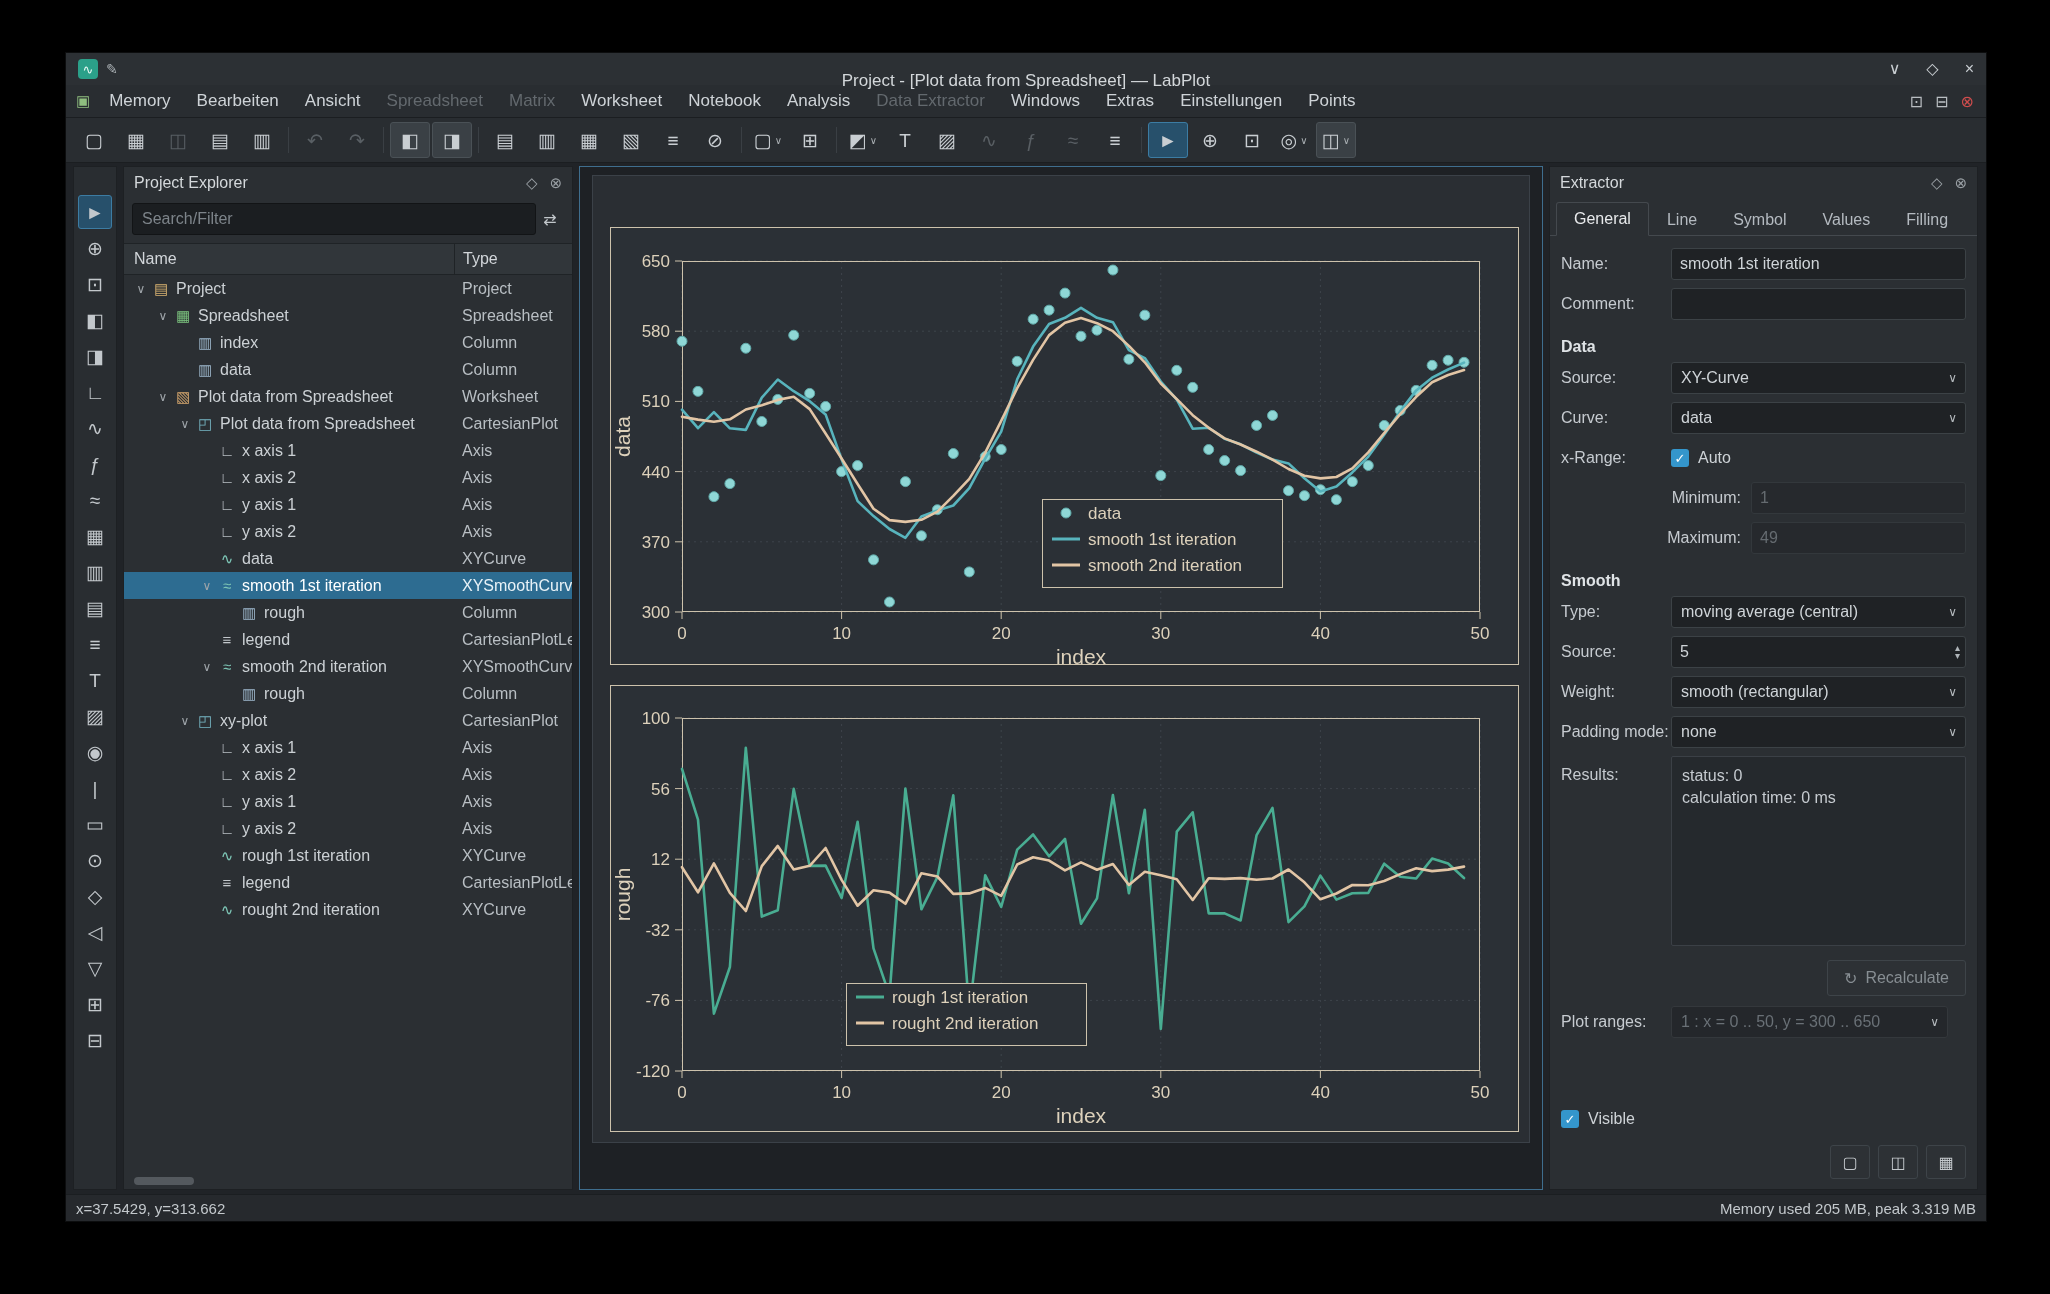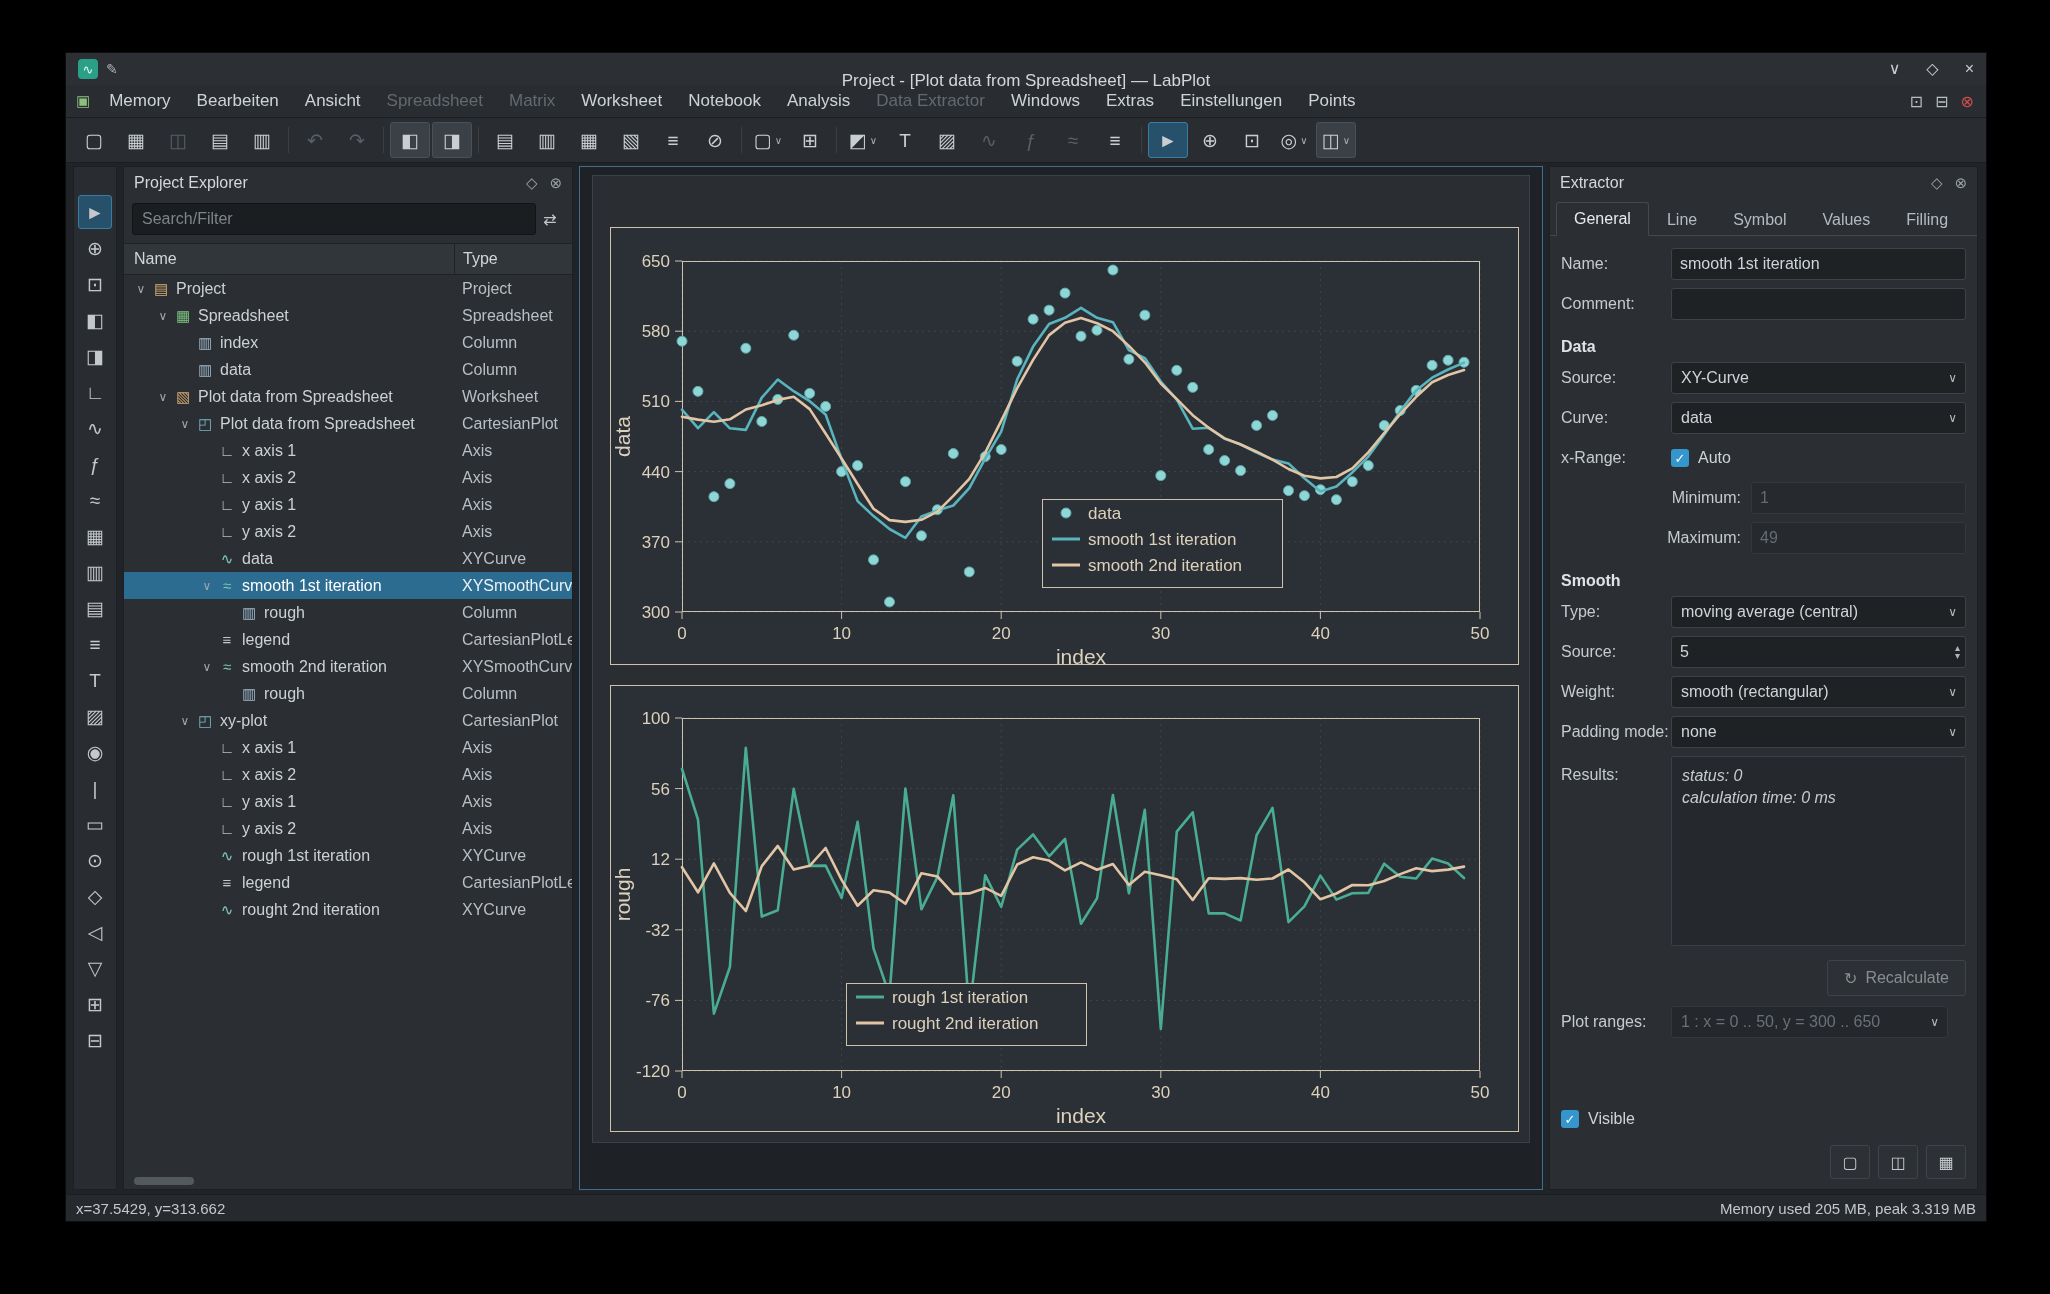--- a/index.html
+++ b/index.html
@@ -124,21 +124,21 @@
     justify-content:center;flex:none;}
   .checkbox span{color:#fff;font-size:13px;line-height:1;}
   .cb-label{font-size:16px;color:#ced3d7;margin-left:9px;}
   .spin{flex:1;position:relative;display:flex;min-width:0;}
   .spin .tinput{padding-right:24px;}
   .spin-btns{position:absolute;right:6px;top:2px;bottom:2px;display:flex;flex-direction:column;
     justify-content:center;line-height:0.8;}
   .spin-btns span{font-size:10px;color:#aeb4b8;}
   .results-box{flex:1;height:190px;background:#25292d;border:1px solid #3b4046;border-radius:2px;
     padding:8px 10px;box-sizing:border-box;}
-  .results-box div{font-size:16px;color:#c6cbd0;line-height:1.35;font-style:italic;}
+  .results-box div{font-size:16px;color:#c6cbd0;line-height:1.35;}
   .recalc-row{display:flex;justify-content:flex-end;margin:10px 11px 6px 11px;}
   .recalc-btn{display:flex;align-items:center;gap:8px;height:34px;padding:0 16px;background:#2d3135;
     border:1px solid #3e4449;border-radius:3px;color:#878e93;font-size:16px;}
   .dock-bottom{margin-top:auto;}
   .footer-row{display:flex;justify-content:flex-end;gap:8px;margin:10px 11px 0 11px;}
   .foot-btn{width:38px;height:32px;background:#2d3135;border:1px solid #3e4449;border-radius:3px;
     display:flex;align-items:center;justify-content:center;color:#c3c8cc;font-size:16px;}
 
   
   .statusbar{height:26px;background:#26292d;border-top:1px solid #1b1e21;display:flex;align-items:center;

